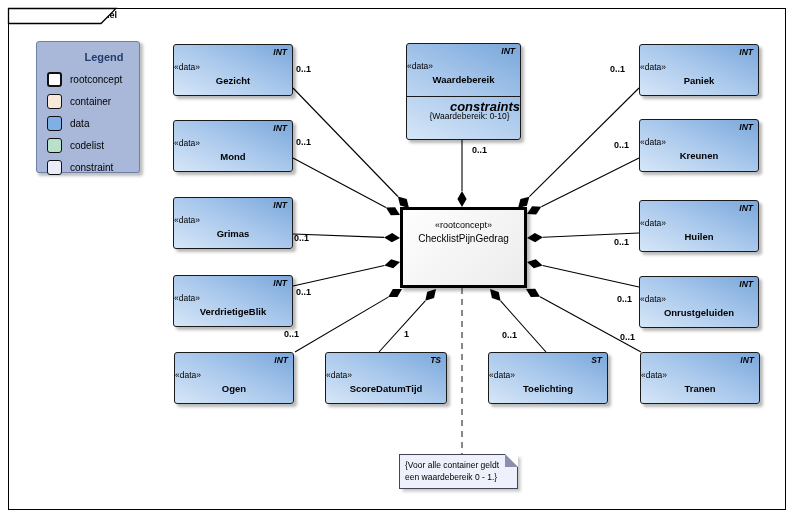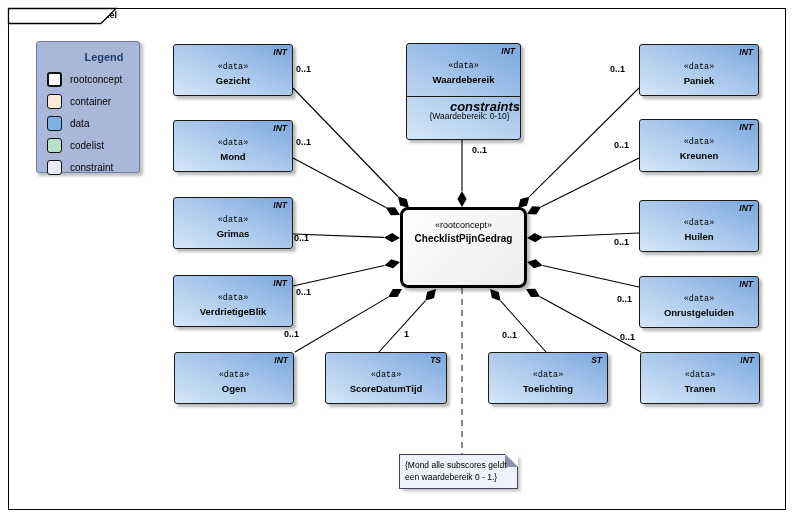--- a/index.html
+++ b/index.html
@@ -39,35 +39,35 @@
   .cbox {
     position:absolute; box-sizing:border-box;
     border:1px solid #1a1a1a; border-radius:3px;
     background:linear-gradient(205deg, #7aa7db 0%, #a9c8ec 48%, #d6e6f7 100%);
     box-shadow:3px 3px 3px rgba(100,100,100,0.45);
     z-index:2;
   }
   .cbox .dtype {
     position:absolute; right:5px; top:2px; font-size:8.5px; font-style:italic; font-weight:bold; color:#000;
   }
-  .cbox .stereo { position:absolute; left:0; right:0; top:17px; text-align:center; font-size:8.5px; color:#000;font-family:Liberation Mono, monospace; }
+  .cbox .stereo { position:absolute; left:0; right:0; top:17px; text-align:left; font-size:8.5px; color:#000; }
   .cbox .cname  { position:absolute; left:0; right:0; top:30px; text-align:center; font-size:9.5px; font-weight:bold; color:#000; }
   .cbox .divider { position:absolute; left:0; right:0; top:52px; border-top:1px solid #1a1a1a; }
   .cbox .constr-label { position:absolute; left:0; right:0; top:55px; text-align:right; font-size:13px; font-style:italic; font-weight:bold; color:#000; }
   .cbox .constr-value { position:absolute; left:0; right:0; top:67px; text-align:center; font-size:8.5px; color:#000;padding-left:12px; }
 
   .rootbox {
     position:absolute; left:400px; top:207px; width:127px; height:81px; box-sizing:border-box;
-    border:3px solid #000; border-radius:8px;
+    border:3px solid #000; border-radius:0;
     background:linear-gradient(135deg, #fefefe 0%, #ececec 100%);
     box-shadow:3px 3px 3px rgba(100,100,100,0.45);
     z-index:3;
   }
   .rootbox .stereo { position:absolute; left:0; right:0; top:10px; text-align:center; font-size:9px; color:#000; }
-  .rootbox .cname  { position:absolute; left:0; right:0; top:23px; text-align:center; font-size:10px; font-weight:bold; color:#000; }
+  .rootbox .cname  { position:absolute; left:0; right:0; top:23px; text-align:center; font-size:10px; font-weight:normal; color:#000; }
 
   .mult {
     position:absolute; font-size:9px; font-weight:bold; color:#000; z-index:6; white-space:nowrap;
   }
 
   
   .note {
     position:absolute; left:399px; top:454px; width:119px; height:35px; box-sizing:border-box;
     background:#eef0fb; border:1px solid #42445a;
     box-shadow:2.5px 2.5px 3px rgba(110,110,110,0.4); z-index:5;
@@ -223,21 +223,21 @@
       <polygon points="527,214 532.0982349886996,206.30792615740074 541.3108350559986,206.84458247200067 536.2126000672991,214.53665631459995" fill="#000"></polygon>
       <line x1="639" y1="88" x2="529.3605555487072" y2="196.73333334012506" stroke="#000000" stroke-width="1.1"></line>
       <polygon points="518,208 520.4411111096396,199.1005069498092 529.3605555487072,196.73333334012506 526.9194444390677,205.63282639031587" fill="#000"></polygon>
       <line x1="462" y1="288" x2="462" y2="454" stroke="#3a3a3a" stroke-width="1.2" stroke-dasharray="6 5"></line>
     </svg>
 
   <div class="note">
     <span class="fold"></span>
     <span class="fold-line"></span>
     <div class="ntext">
-      <div>{Mond alle subscores geldt</div>
+      <div>{Voor alle container geldt</div>
       <div>een waardebereik 0 - 1.}</div>
     </div>
   </div>
 
 <div class="mult" style="left: 296px; top: 64px;">0..1</div>
     <div class="mult" style="left: 296px; top: 137px;">0..1</div>
     <div class="mult" style="left: 294px; top: 233px;">0..1</div>
     <div class="mult" style="left: 296px; top: 287px;">0..1</div>
     <div class="mult" style="left: 284px; top: 329px;">0..1</div>
     <div class="mult" style="left: 472px; top: 145px;">0..1</div>

